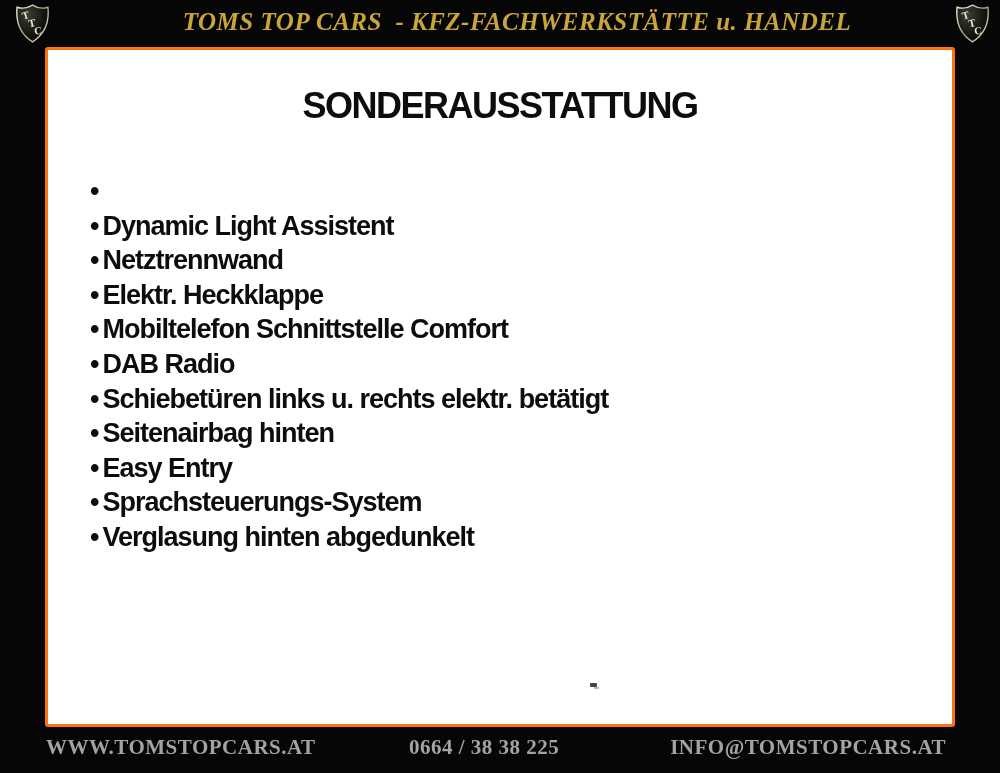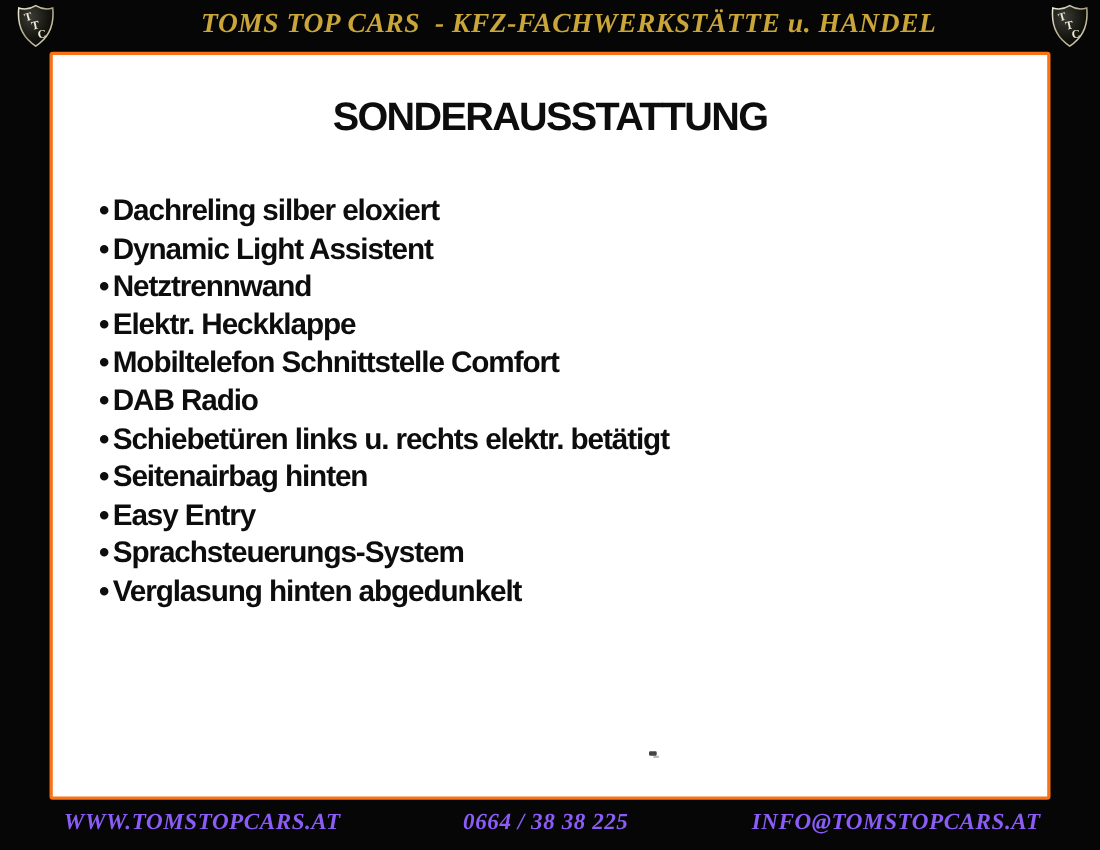--- a/index.html
+++ b/index.html
@@ -42,24 +42,24 @@
   .price{
     position:absolute;left:42px;top:540px;
     font-size:27px;font-weight:bold;color:#0d0d0d;letter-spacing:-1px;
   }
   .smudge{
     position:absolute;left:542px;top:633px;width:7px;height:4px;
     background:#454545;border-radius:1px;box-shadow:3px 3px 0 -1px #b9b9b9;
   }
   
   .footer{
-    position:absolute;left:16px;right:0;top:731px;height:34px;
+    position:absolute;left:4px;right:0;top:731px;height:34px;
     font-family:"Liberation Serif","DejaVu Serif",serif;
-    font-style:italic;font-weight:bold;font-size:21px;letter-spacing:.5px;
-    color:#8b5cf6;
+    font-weight:bold;font-size:21px;letter-spacing:.5px;
+    color:#a3a3a3;
   }
   .footer span{position:absolute;top:4px;white-space:pre;}
   .footer-website{left:42px;}
   .footer-phone{left:405px;}
   .footer-email{right:54px;}
 </style>
 </head>
 <body>
 
 <div class="slide">
@@ -101,21 +101,21 @@
     <path d="M50 5 C63 13 79 16 94 11 C98 48 88 86 50 110 C12 86 2 48 6 11 C21 16 37 13 50 5 Z" fill="url(#faceR)" stroke="url(#rimR)" stroke-width="4"></path>
     <text x="31" y="44" font-size="30" text-anchor="middle" transform="rotate(-16 31 36)">T</text>
     <text x="49" y="66" font-size="30" text-anchor="middle" transform="rotate(-12 49 58)">T</text>
     <text x="66" y="88" font-size="30" text-anchor="middle" transform="rotate(-8 66 80)">C</text>
   </svg>
 
   <div class="panel">
     <div class="panel-title">SONDERAUSSTATTUNG</div>
 
     <div class="features">
-      <div class="feature-row"><span class="bullet">•</span><span>Dachreling silber eloxiert</span></div>
+      <div class="feature-row"><span class="bullet">•</span></div>
       <div class="feature-row"><span class="bullet">•</span><span>Dynamic Light Assistent</span></div>
       <div class="feature-row"><span class="bullet">•</span><span>Netztrennwand</span></div>
       <div class="feature-row"><span class="bullet">•</span><span>Elektr. Heckklappe</span></div>
       <div class="feature-row"><span class="bullet">•</span><span>Mobiltelefon Schnittstelle Comfort</span></div>
       <div class="feature-row"><span class="bullet">•</span><span>DAB Radio</span></div>
       <div class="feature-row"><span class="bullet">•</span><span>Schiebetüren links u. rechts elektr. betätigt</span></div>
       <div class="feature-row"><span class="bullet">•</span><span>Seitenairbag hinten</span></div>
       <div class="feature-row"><span class="bullet">•</span><span>Easy Entry</span></div>
       <div class="feature-row"><span class="bullet">•</span><span>Sprachsteuerungs-System</span></div>
       <div class="feature-row"><span class="bullet">•</span><span>Verglasung hinten abgedunkelt</span></div>

